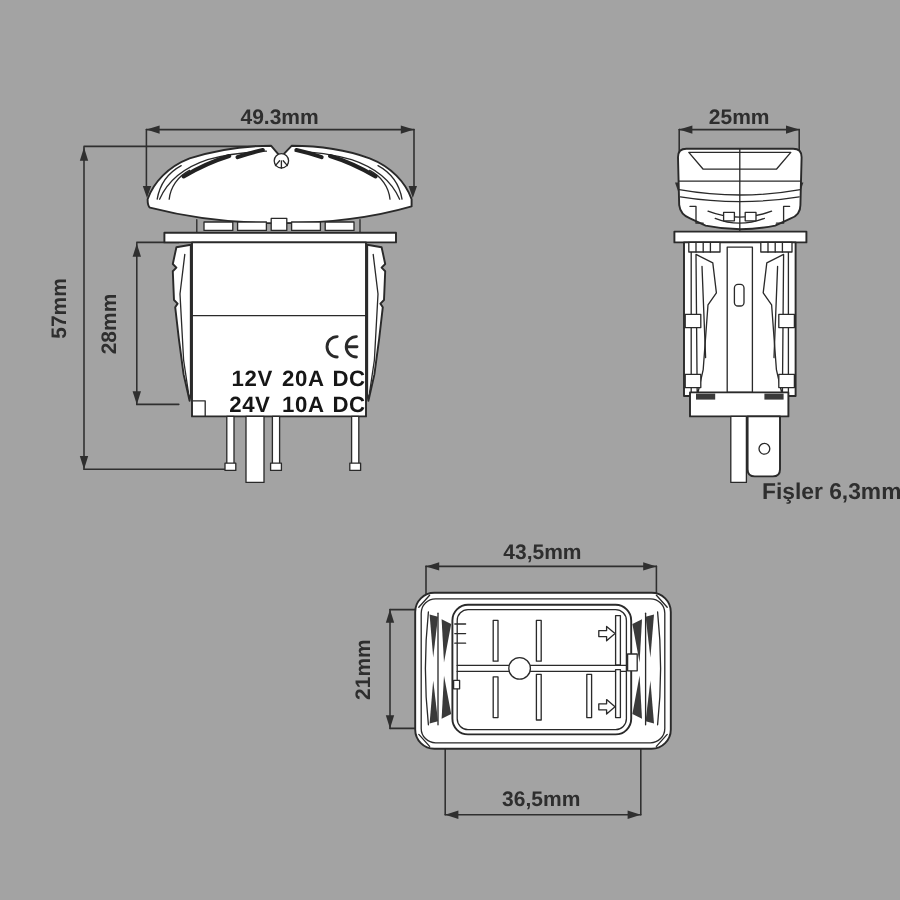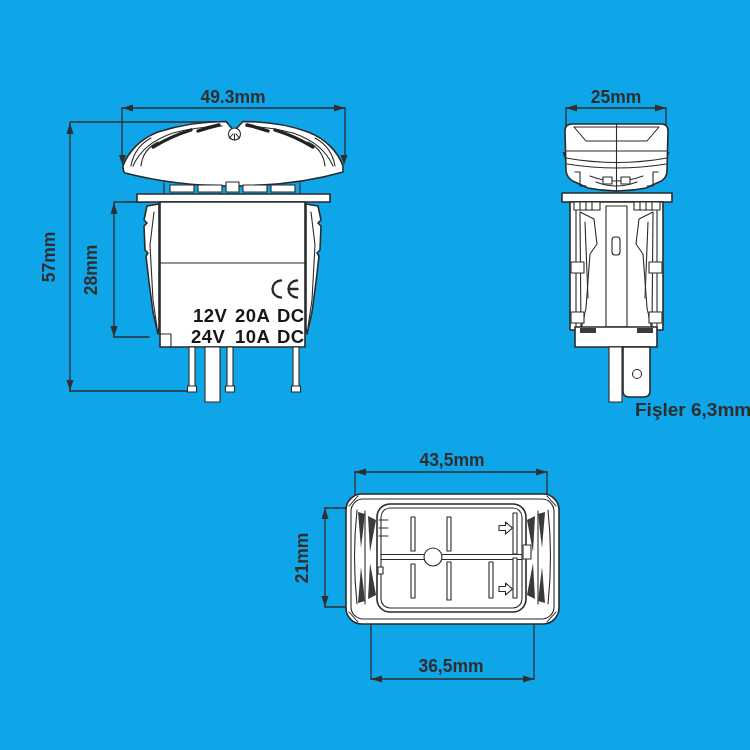--- a/index.html
+++ b/index.html
@@ -1,16 +1,16 @@
 <!DOCTYPE html>
 <html><head>
 <meta charset="utf-8">
 <style>
   html,body{margin:0;padding:0;background:#fff;}
-  .canvas{position:relative;width:750px;height:750px;background:#0ea5e9;overflow:hidden;
+  .canvas{position:relative;width:750px;height:750px;background:#a3a3a3;overflow:hidden;
           font-family:"Liberation Sans",sans-serif;}
   svg{display:block;}
   .ln2  {fill:none;stroke:#2a2a2a;stroke-width:1.1;stroke-linejoin:round;stroke-linecap:round;}
   .lnw  {fill:#ffffff;stroke:#2a2a2a;stroke-width:1.6;stroke-linejoin:round;}
   .lnw2 {fill:#ffffff;stroke:#2a2a2a;stroke-width:1.1;stroke-linejoin:round;}
   .dk   {fill:#3a3a3a;stroke:none;}
   .hatch{fill:none;stroke:#222;stroke-width:3.4;stroke-linecap:round;}
   .dim  {fill:none;stroke:#2f2f2f;stroke-width:1.3;stroke-linecap:round;}
   .arr  {fill:#2f2f2f;stroke:none;}
   .lbl  {font:bold 17.5px "Liberation Sans",sans-serif;fill:#2e2e2e;}

